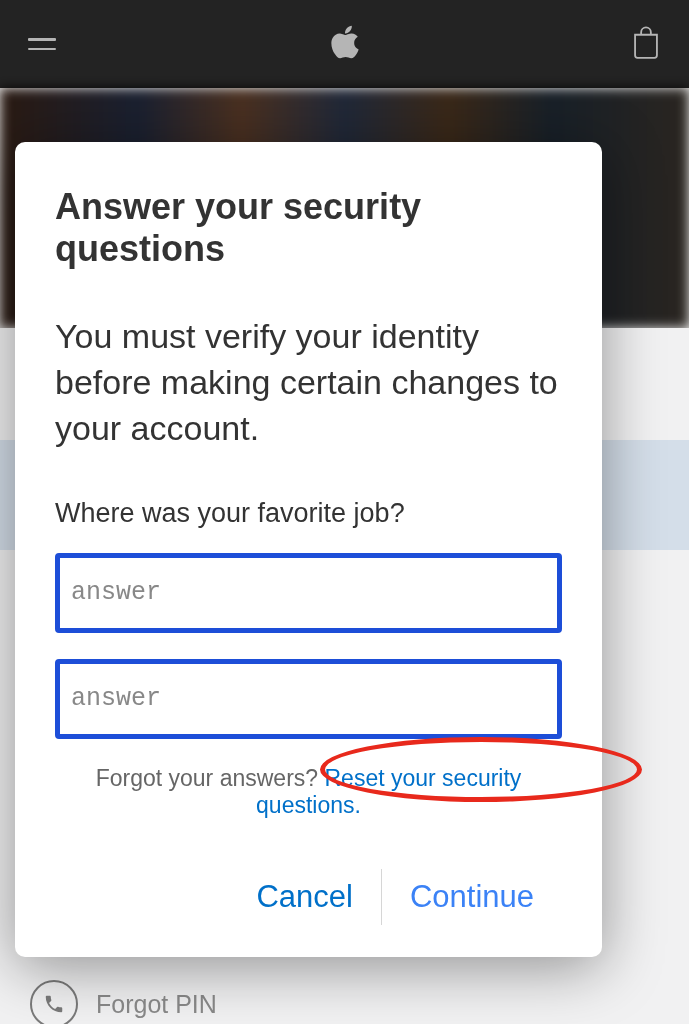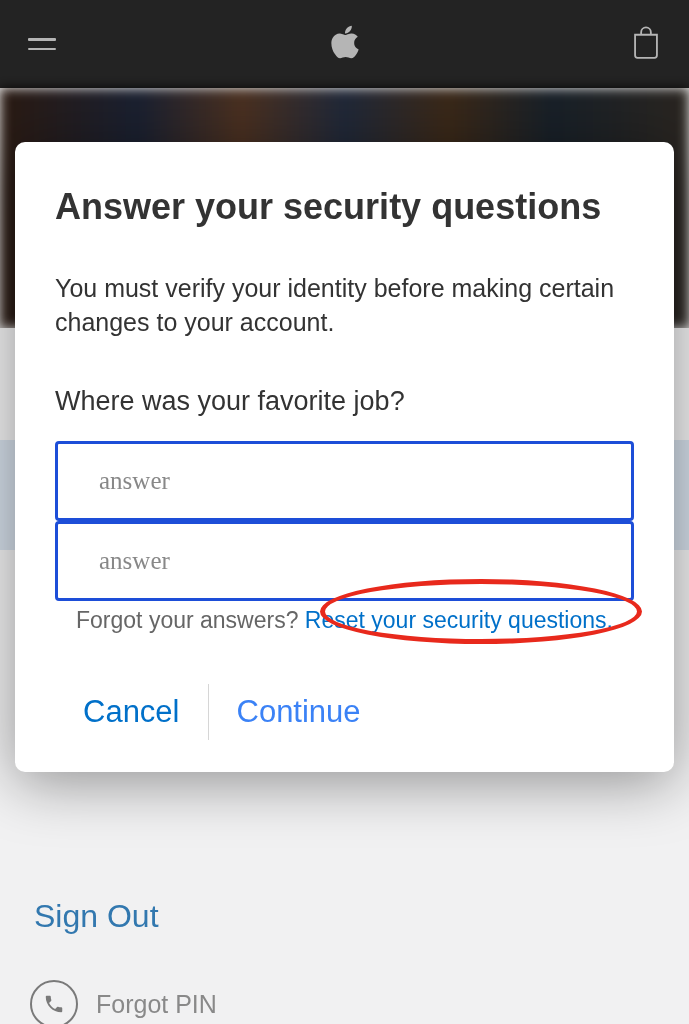--- a/index.html
+++ b/index.html
@@ -130,58 +130,59 @@
     }
     .support-pin-label {
       font-size: 25px;
       color: #777;
       font-weight: 300;
     }
     .modal {
       position: absolute;
       top: 142px;
       left: 15px;
-      width: 659px;
+      width: 587px;
       background: #fff;
       border-radius: 10px;
       box-shadow: 0 10px 60px rgba(0,0,0,0.4);
       z-index: 10;
       padding: 44px 40px 30px;
     }
     .modal-title {
       font-size: 36px;
       font-weight: 600;
       color: #333;
       margin-bottom: 44px;
     }
     .modal-subtitle {
-      font-size: 25px;
+      font-size: 34px;
       color: #333;
       line-height: 1.35;
       margin-bottom: 46px;
       font-weight: 400;
     }
     .question-block {
+      margin-bottom: 26px;
     }
     .question-label {
       font-size: 27px;
       color: #333;
       margin-bottom: 24px;
       font-weight: 400;
     }
     .answer-input {
       width: 100%;
       height: 80px;
-      border: 3px solid #1d4ed8;
+      border: 5px solid #1d4ed8;
       border-radius: 4px;
-      padding: 0 41px;
+      padding: 0 11px;
       font-size: 25px;
       color: #333;
       outline: none;
-      font-family: Liberation Serif, serif;
+      font-family: Liberation Mono, monospace;
     }
     .answer-input::placeholder {
       color: #888;
     }
     .forgot-row {
       font-size: 23px;
       color: #666;
       margin-top: 6px;
       position: relative;
       text-align: center;
@@ -196,20 +197,21 @@
       left: 265px;
       width: 322px;
       height: 65px;
       border: 5px solid #e8291c;
       border-radius: 50%;
       pointer-events: none;
       z-index: 20;
     }
     .button-row {
       display: flex;
+      justify-content: flex-end;
       align-items: center;
       margin-top: 48px;
       gap: 0;
     }
     .btn {
       font-size: 31px;
       font-weight: 400;
       padding: 12px 28px;
       background: none;
       border: none;

